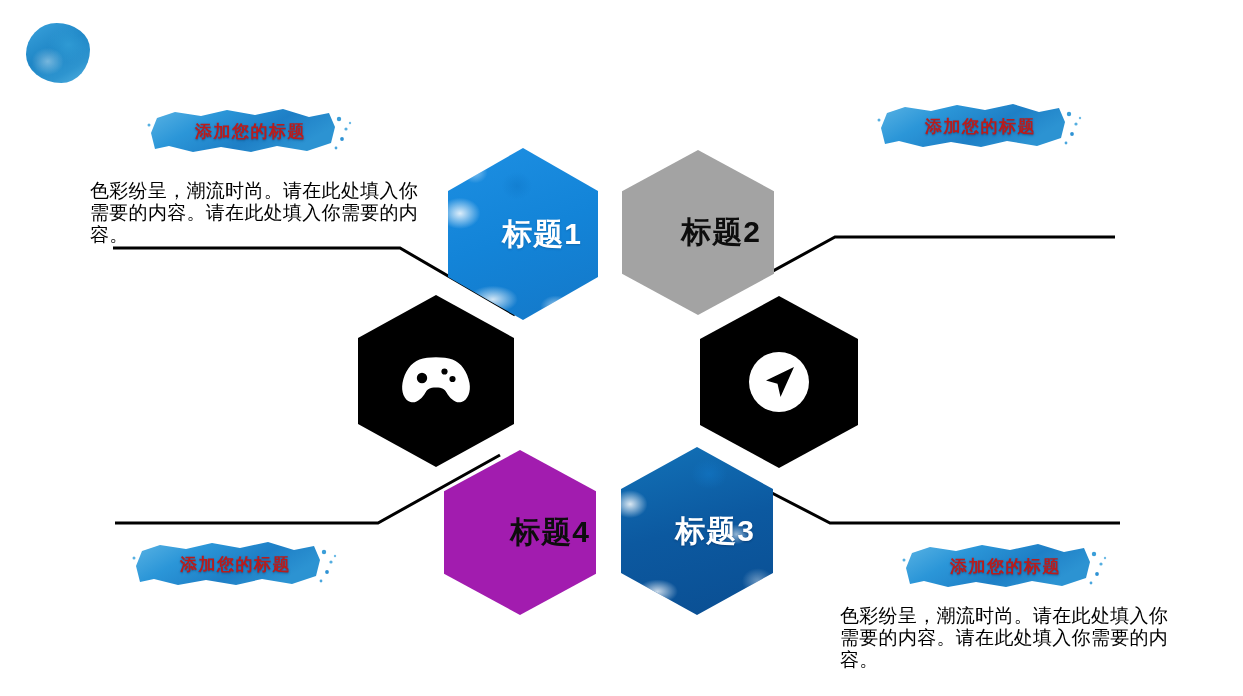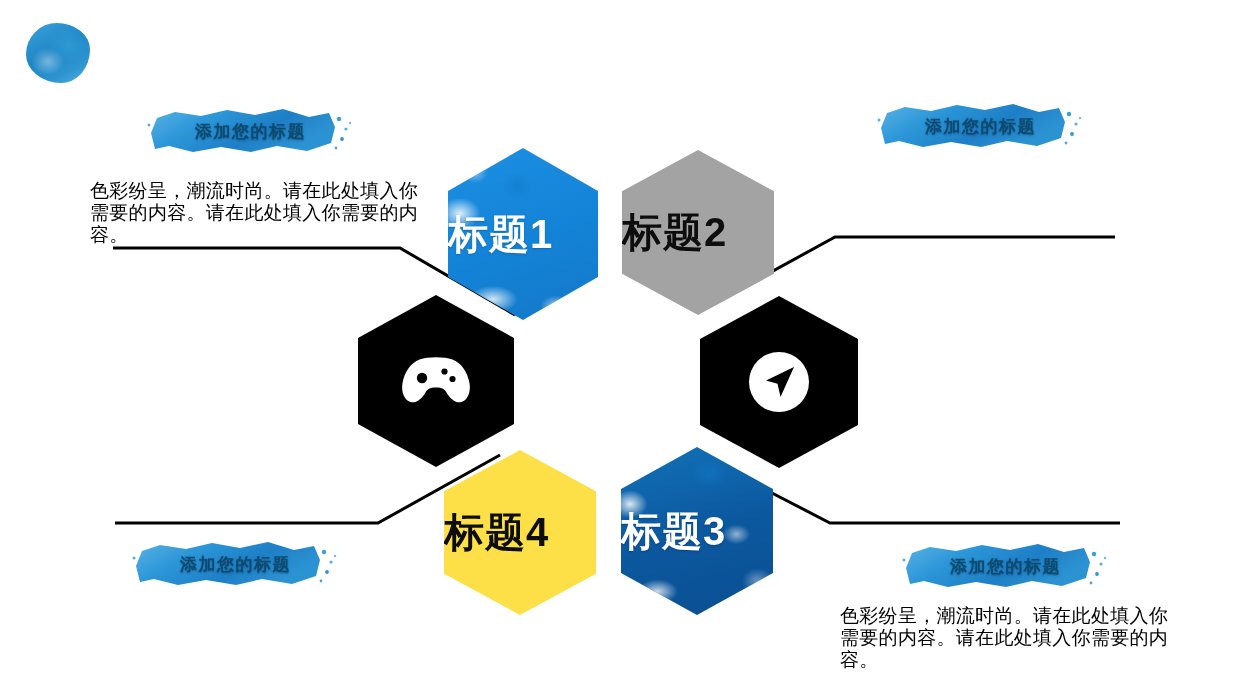--- a/index.html
+++ b/index.html
@@ -60,21 +60,21 @@
     justify-content: center;
   }
   .banner .brush {
     position: absolute;
     left: 0; top: 0;
     width: 215px; height: 52px;
   }
   .banner .banner-label {
     position: relative;
     z-index: 3;
-    color: #0c4a6e;
+    color: #b91c1c;
     font-size: 17px;
     font-weight: bold;
     letter-spacing: 1.5px;
     text-shadow: 0 1px 2px rgba(10,60,110,.55);
     white-space: nowrap;
   }
   #banner-tl { left: 143px; top: 105px; }
   #banner-tr { left: 873px; top: 100px; }
   #banner-bl { left: 128px; top: 538px; }
   #banner-br { left: 898px; top: 540px; }
@@ -98,22 +98,22 @@
     width: 1243px; height: 696px;
   }
   .hex {
     position: absolute;
     clip-path: polygon(50% 0%, 100% 25%, 100% 75%, 50% 100%, 0% 75%, 0% 25%);
     display: flex;
     align-items: center;
   }
   .hex .hex-label {
     width: 100%;
-    text-align: left;
-    font-size: 40px;
+    text-align: right;
+    font-size: 30px;
     font-weight: bold;
     letter-spacing: 1px;
     white-space: nowrap;
   }
 
   
   #hex-1 {
     left: 448px; top: 148px;
     width: 150px; height: 172px;
     background:
@@ -145,21 +145,21 @@
       radial-gradient(ellipse 26px 22px at 58% 16%, rgba(18,120,200,.55) 0%, rgba(18,120,200,0) 70%),
       radial-gradient(ellipse 24px 20px at 90% 80%, rgba(255,255,255,.4) 0%, rgba(255,255,255,0) 66%),
       linear-gradient(165deg, #1272b8 0%, #0c59a0 48%, #0a4e92 100%);
   }
   #hex-3 .hex-label { color: #ffffff; padding-right: 18px; text-shadow: 0 1px 2px rgba(0,30,70,.4); }
 
   
   #hex-4 {
     left: 444px; top: 450px;
     width: 152px; height: 165px;
-    background: #fde047;
+    background: #a21caf;
   }
   #hex-4 .hex-label { color: #0d0d0d; padding-right: 6px; }
 
   
   .hex-icon-tile {
     position: absolute;
     clip-path: polygon(50% 0%, 100% 25%, 100% 75%, 50% 100%, 0% 75%, 0% 25%);
     background: #000000;
     display: flex;
     align-items: center;

